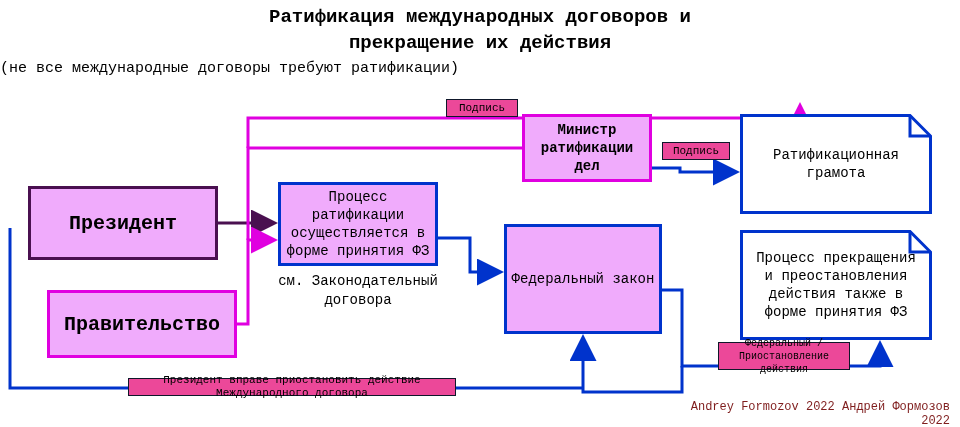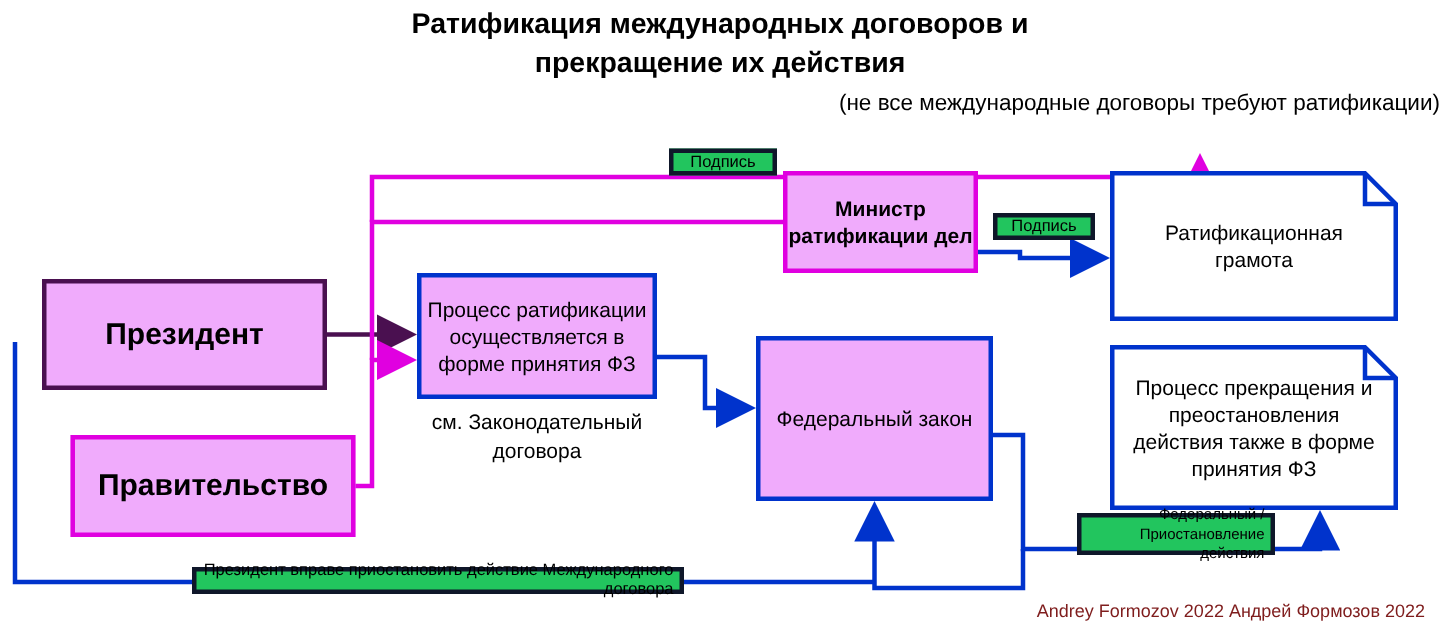--- a/index.html
+++ b/index.html
@@ -5,21 +5,21 @@
   html, body {
     margin: 0;
     padding: 0;
     background: #ffffff;
   }
   #root {
     position: relative;
     width: 960px;
     height: 427px;
     background: #ffffff;
-    font-family: Liberation Sans, sans-serif;
+    font-family: Liberation Mono, monospace;
     overflow: hidden;
   }
   #svg-layer {
     position: absolute;
     left: 0; top: 0;
     width: 960px;
     height: 427px;
   }
   .title {
     position: absolute;
@@ -31,21 +31,21 @@
     font-size: 19px;
     line-height: 26px;
   }
   #title-line1 { top: 4px; }
   #title-line2 { top: 30px; }
   .subtitle {
     position: absolute;
     left: 0;
     width: 960px;
     top: 60px;
-    text-align: right;
+    text-align: left;
     color: #000000;
     font-size: 15px;
   }
   .node {
     position: absolute;
     box-sizing: border-box;
     display: flex;
     align-items: center;
     justify-content: center;
     text-align: center;
@@ -104,28 +104,28 @@
     text-align: center;
     font-size: 14px;
     line-height: 18px;
     padding: 4px 10px;
     box-sizing: border-box;
     color: #000000;
   }
   .label-box {
     position: absolute;
     box-sizing: border-box;
-    background: #22c55e;
-    border: 3px solid #0f172a;
+    background: #ec4899;
+    border: 1px solid #0f172a;
     color: #000000;
     font-size: 11px;
     display: flex;
     align-items: center;
     justify-content: center;
-    text-align: right;
+    text-align: center;
     padding: 1px 4px;
     line-height: 13px;
   }
   #label-signature1 { left: 446px; top: 99px; width: 72px; height: 18px; }
   #label-signature2 { left: 662px; top: 142px; width: 68px; height: 18px; }
   #label-termination { left: 718px; top: 342px; width: 132px; height: 28px; font-size: 10px; }
   #label-president-note { left: 128px; top: 378px; width: 328px; height: 18px; font-size: 11px; }
   .note-text {
     position: absolute;
     color: #000000;

